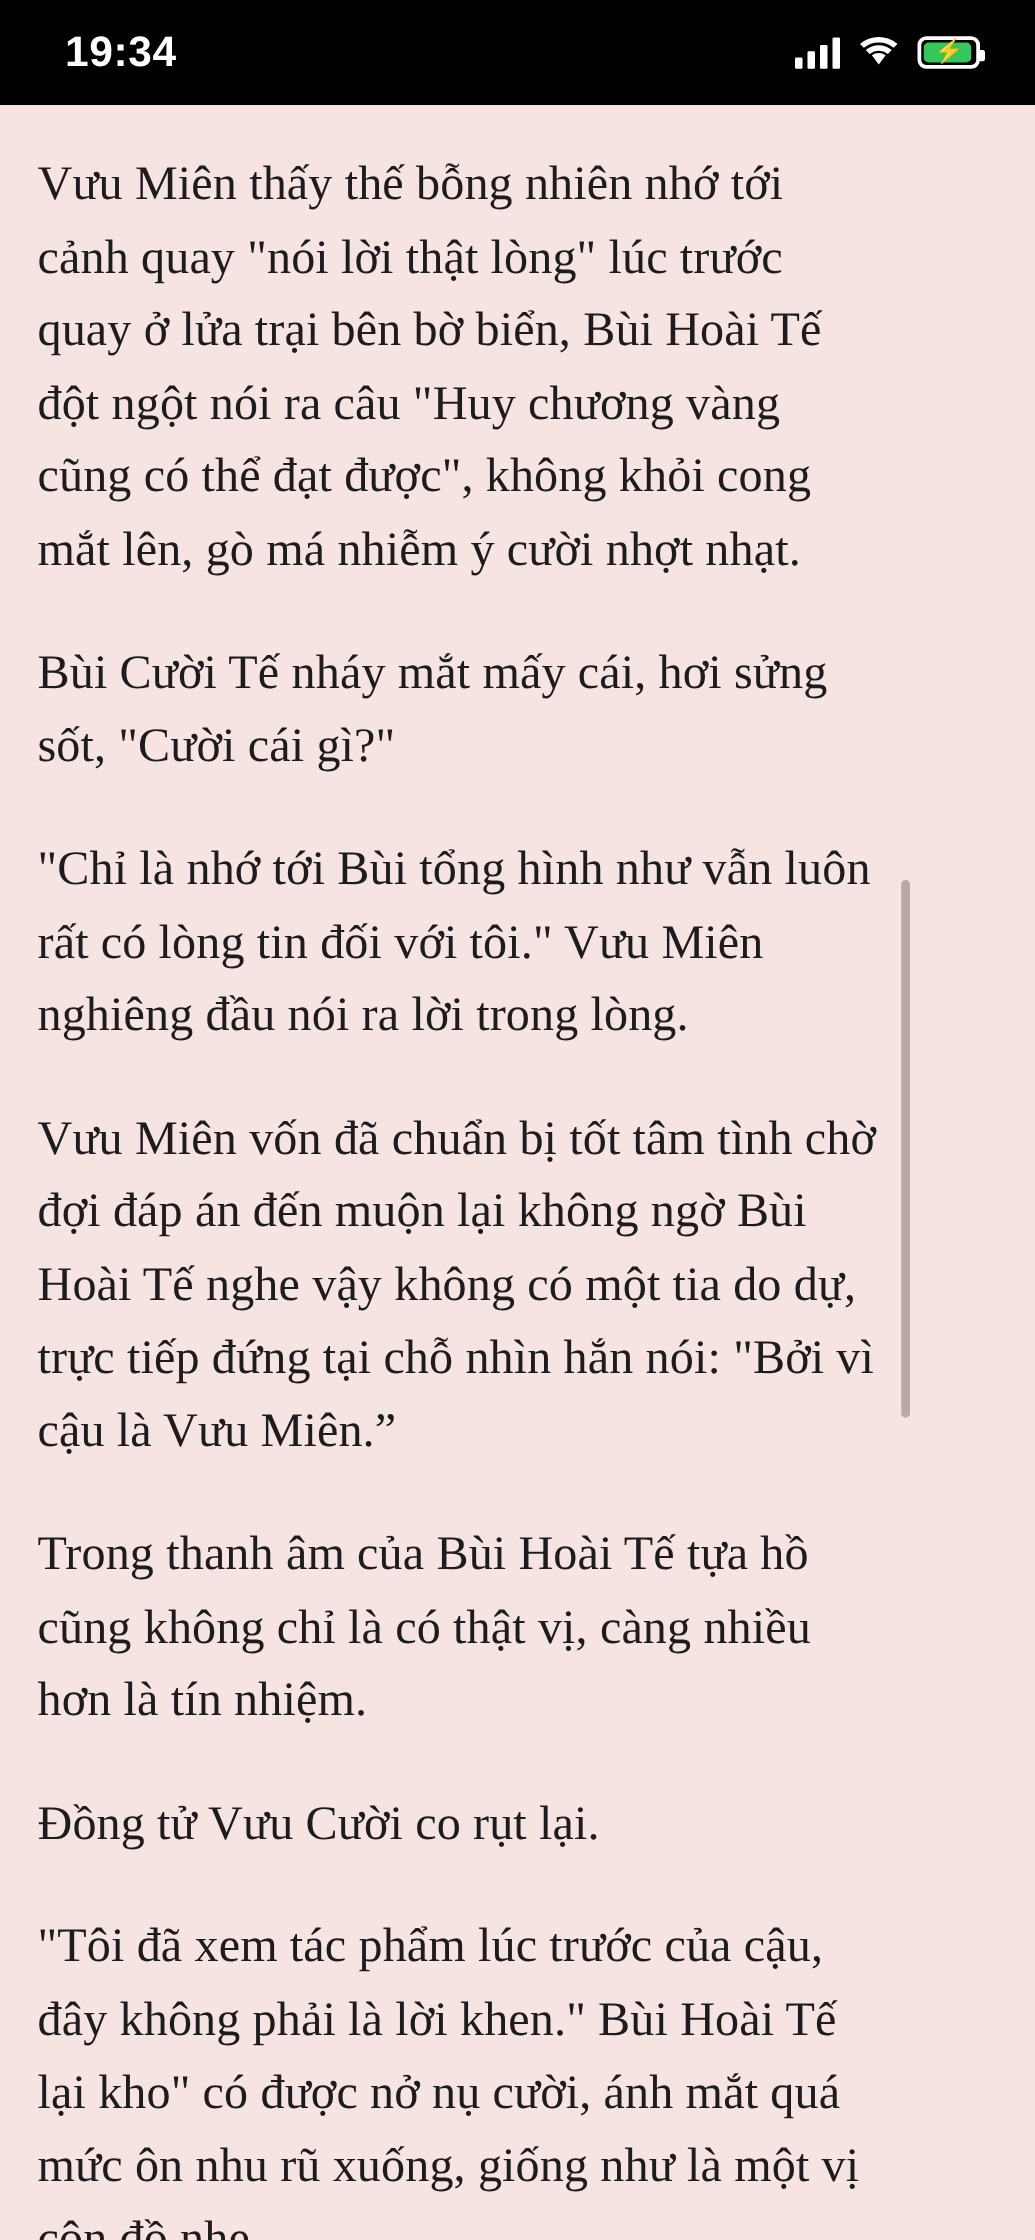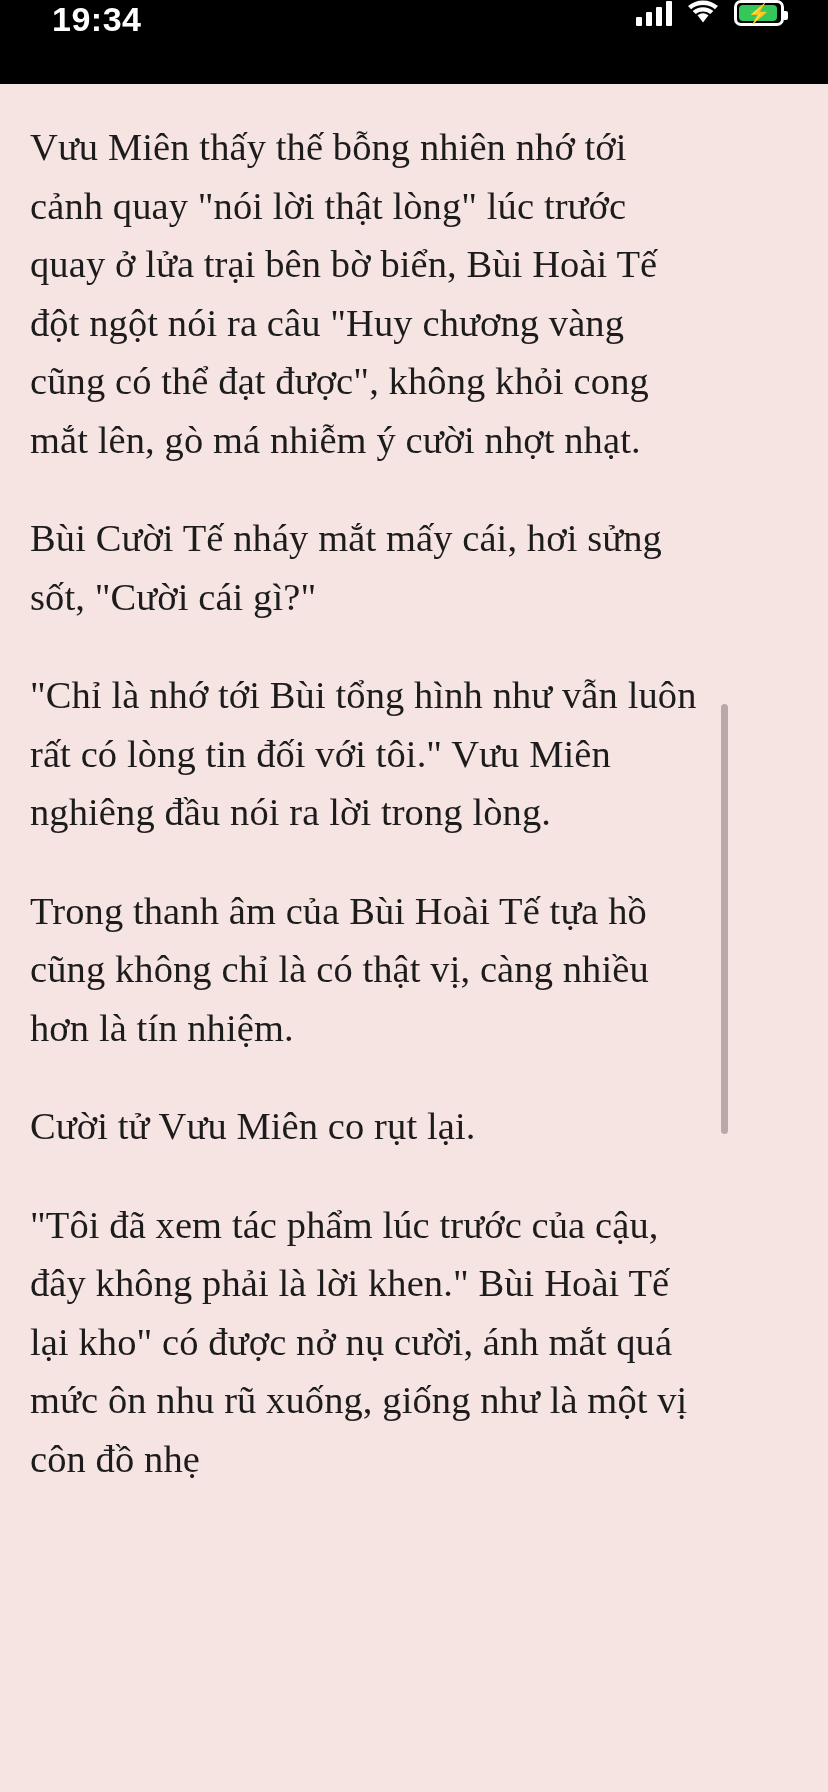--- a/index.html
+++ b/index.html
@@ -11,21 +11,21 @@
     font-family: "Liberation Serif", serif;
     overflow: hidden;
   }
 
   
   .status-bar {
     position: relative;
     height: 84px;
     background: #000000;
     display: flex;
-    align-items: flex-start;
+    align-items: center;
     justify-content: space-between;
     padding: 0 44px 0 52px;
     color: #ffffff;
   }
   .status-time {
     font-family: "Liberation Sans", sans-serif;
     font-size: 34px;
     font-weight: bold;
     letter-spacing: 0.5px;
   }
@@ -148,18 +148,19 @@
       <span class="battery-bolt">⚡</span>
     </span>
   </div>
 </div>
 
 <div class="reader">
   <div class="body-text">
     <p>Vưu Miên thấy thế bỗng nhiên nhớ tới cảnh quay "nói lời thật lòng" lúc trước quay ở lửa trại bên bờ biển, Bùi Hoài Tế đột ngột nói ra câu "Huy chương vàng cũng có thể đạt được", không khỏi cong mắt lên, gò má nhiễm ý cười nhợt nhạt.</p>
     <p>Bùi Cười Tế nháy mắt mấy cái, hơi sửng sốt, "Cười cái gì?"</p>
     <p>"Chỉ là nhớ tới Bùi tổng hình như vẫn luôn rất có lòng tin đối với tôi." Vưu Miên nghiêng đầu nói ra lời trong lòng.</p>
+    <p>Vưu Miên vốn đã chuẩn bị tốt tâm tình chờ đợi đáp án đến muộn lại không ngờ Bùi Hoài Tế nghe vậy không có một tia do dự, trực tiếp đứng tại chỗ nhìn hắn nói: "Bởi vì cậu là Vưu Miên.”</p>
     <p>Trong thanh âm của Bùi Hoài Tế tựa hồ cũng không chỉ là có thật vị, càng nhiều hơn là tín nhiệm.</p>
-    <p>Cười tử Vưu Miên co rụt lại.</p>
+    <p>Đồng tử Vưu Cười co rụt lại.</p>
     <p>"Tôi đã xem tác phẩm lúc trước của cậu, đây không phải là lời khen." Bùi Hoài Tế lại kho" có được nở nụ cười, ánh mắt quá mức ôn nhu rũ xuống, giống như là một vị côn đồ nhẹ</p>
   </div>
   <div class="scroll-track"></div>
 </div>
 
 </body></html>

